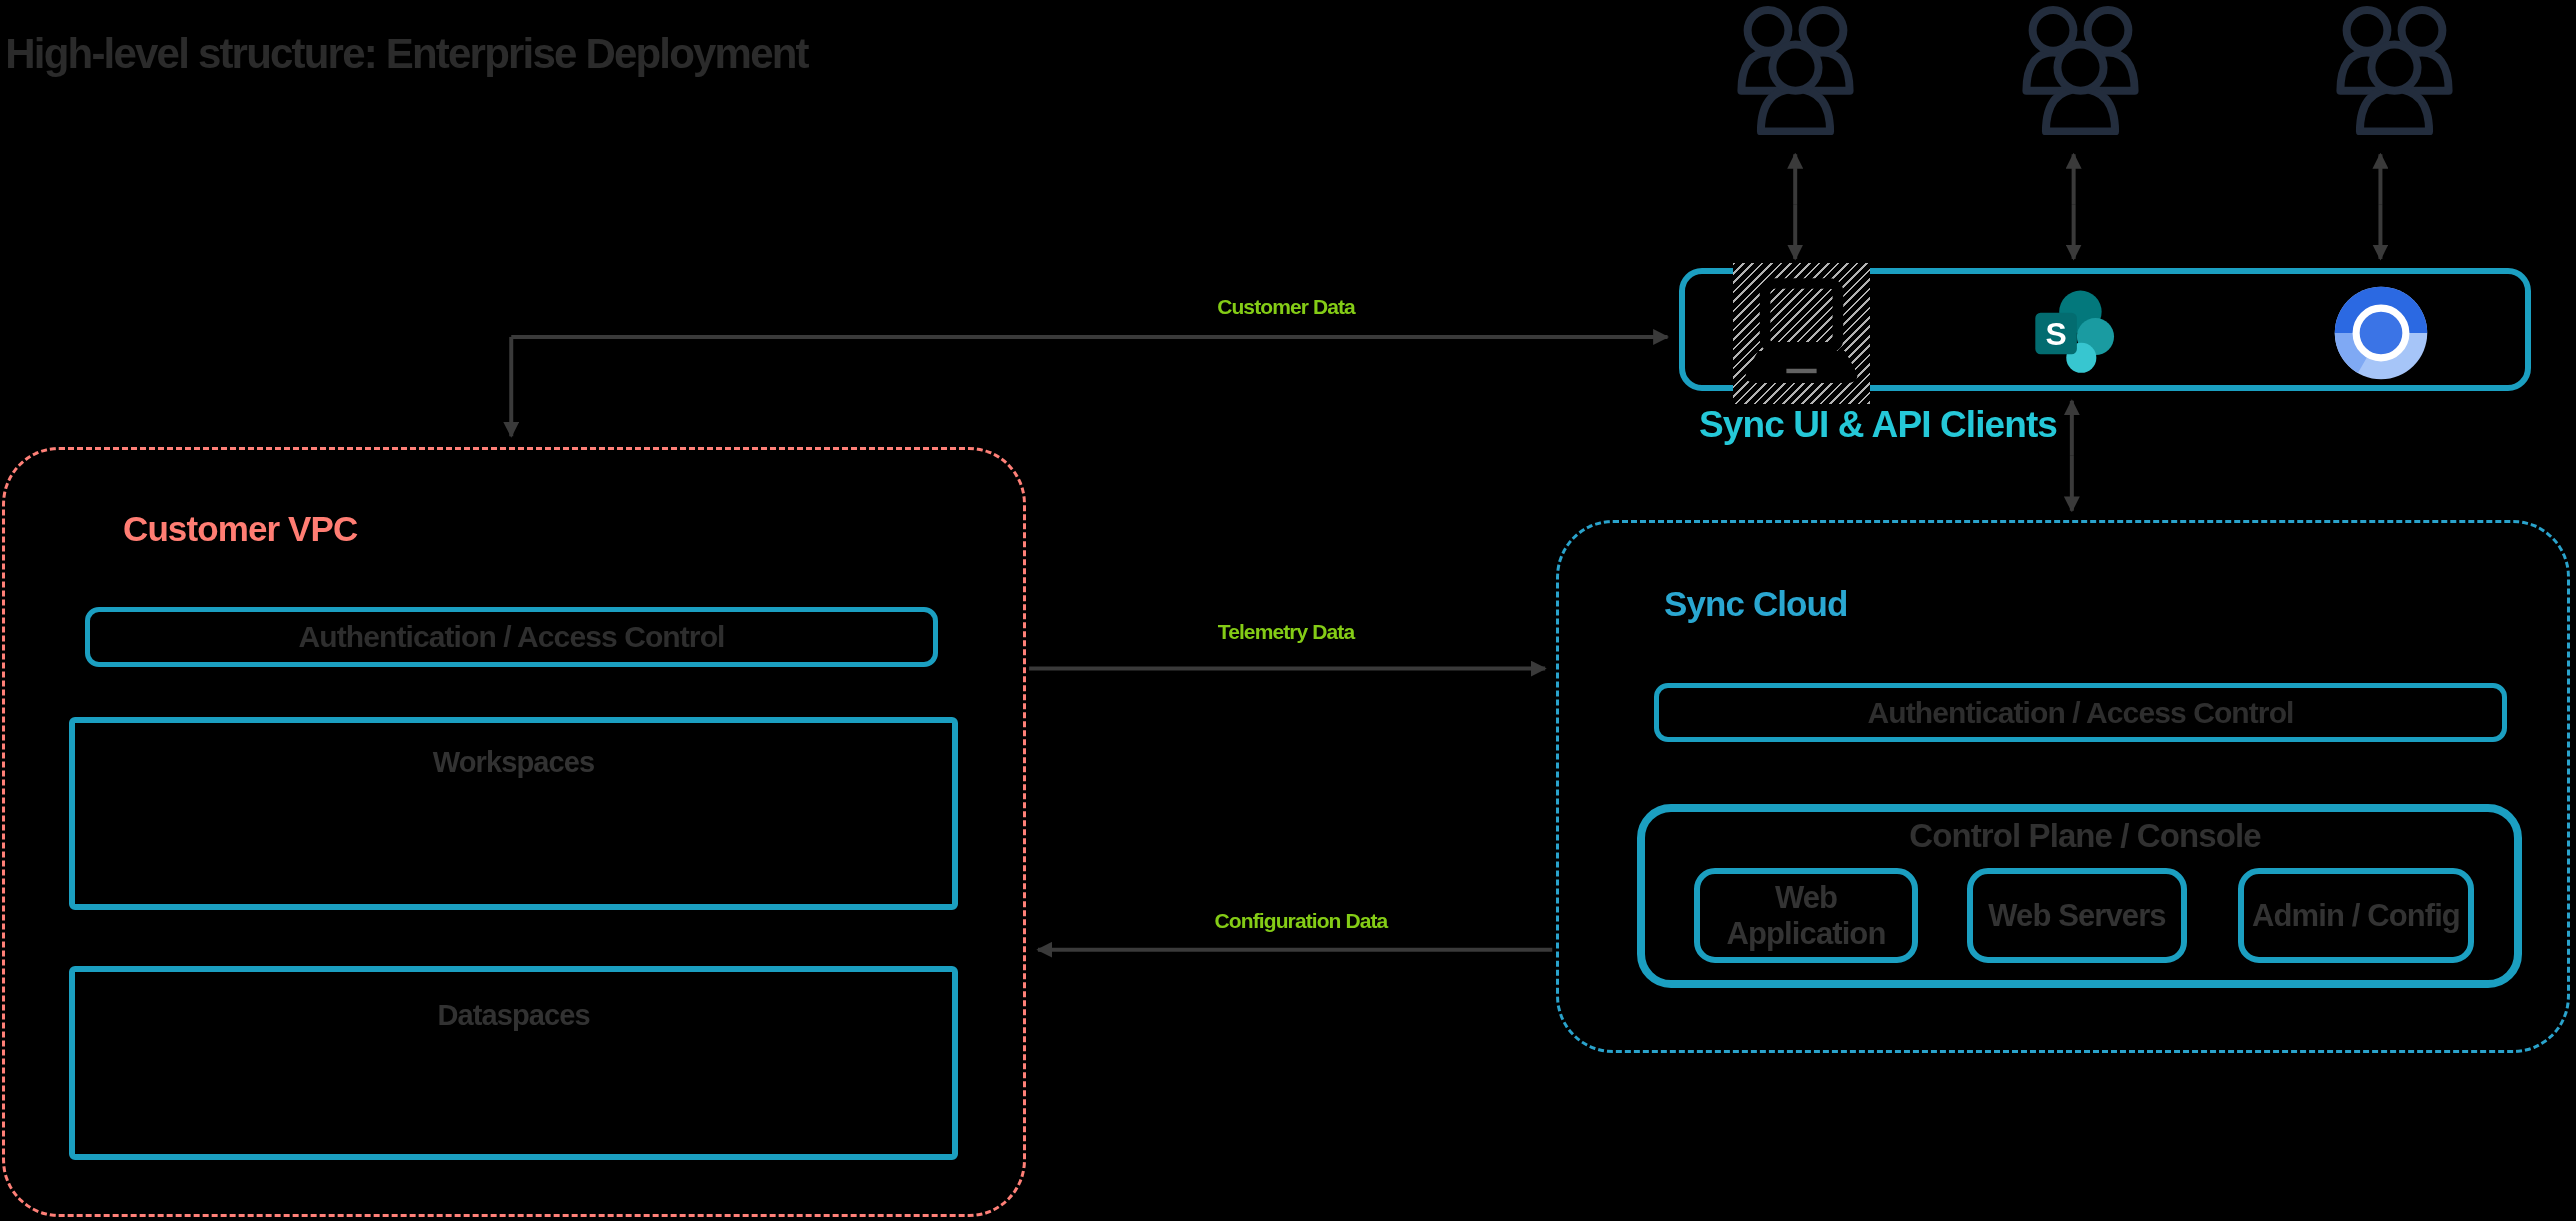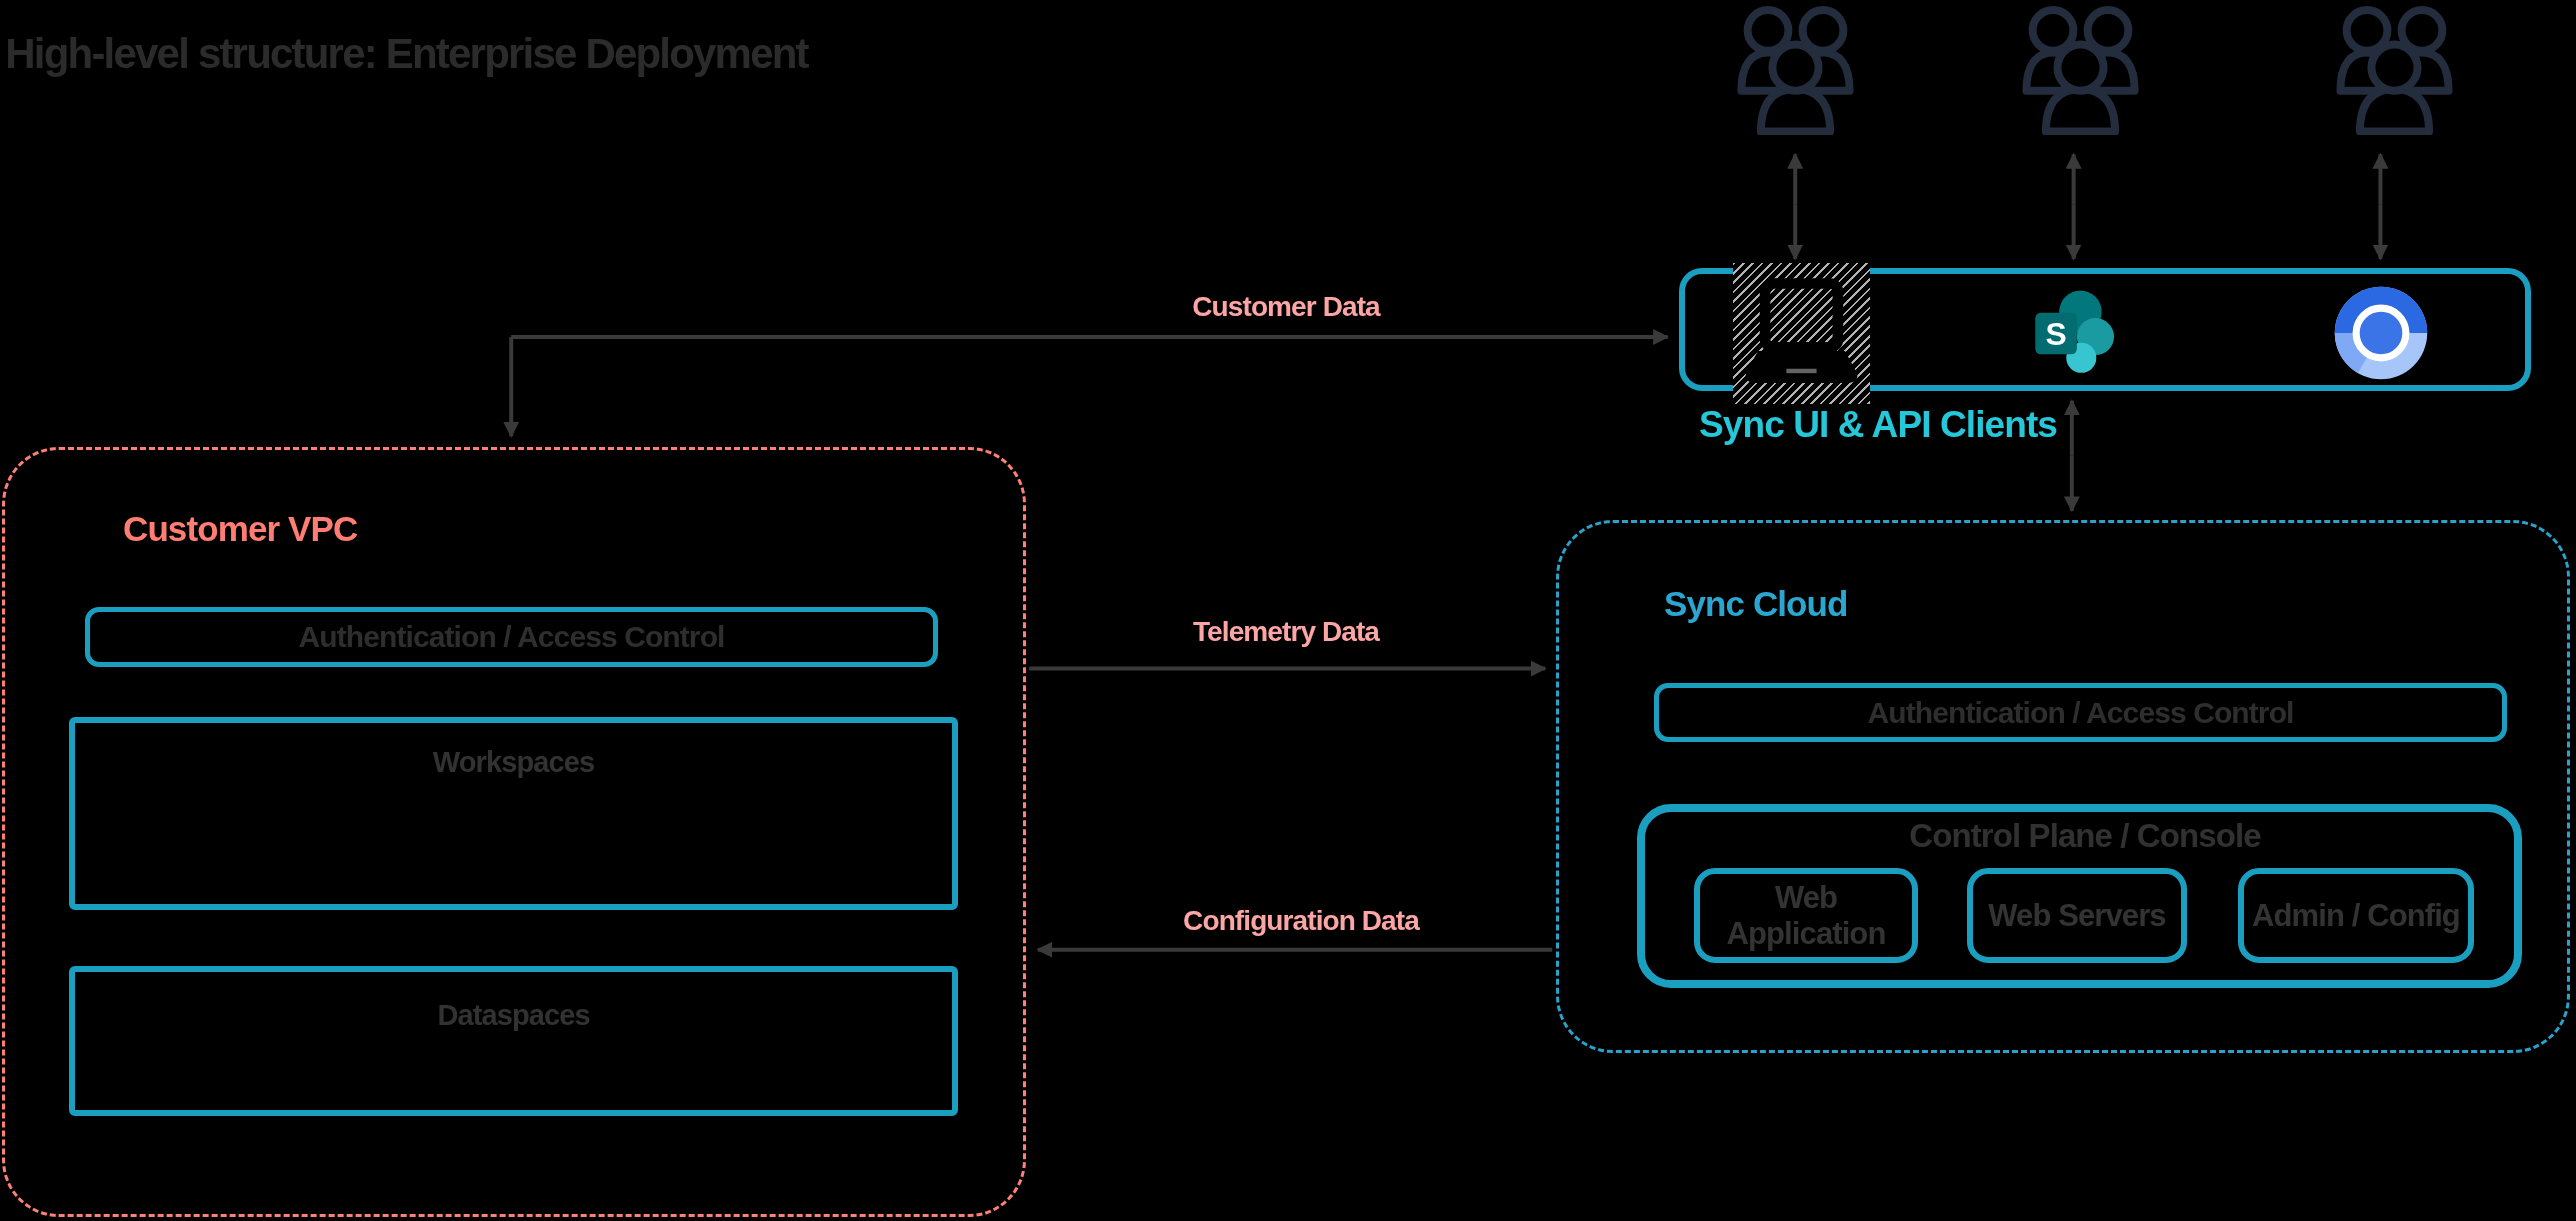--- a/index.html
+++ b/index.html
@@ -21,21 +21,21 @@
   }
   .darktext{color:#2e2e2e;font-size:30px;letter-spacing:-0.9px;}
   
   .clientsbar{
     position:absolute;box-sizing:border-box;border:6.2px solid #1b9fc1;border-radius:23px;z-index:2;
   }
   .hatch{
     position:absolute;z-index:6;background-color:#000;
     background-image:repeating-linear-gradient(135deg,rgba(210,210,210,.85) 0 1.8px,rgba(0,0,0,0) 1.8px 6.7px);
   }
-  .connlabel{color:#fca5a5;font-size:28px;letter-spacing:-0.9px;position:absolute;white-space:nowrap;}
+  .connlabel{color:#84cc16;font-size:21px;letter-spacing:-0.9px;position:absolute;white-space:nowrap;}
   svg{display:block;}
 </style>
 </head>
 <body>
 
 <div class="canvas">
 
   <div class="abs lbl" style="left:5.3px;top:30px;font-size:42px;letter-spacing:-1.8px;color:#2b2b2b;">High-level structure: Enterprise Deployment</div>
 
   <svg class="abs" style="left:0;top:0;z-index:4;" width="2576" height="1221" viewBox="0 0 2904 1377">
@@ -131,21 +131,21 @@
   <div class="abs lbl" style="left:123px;top:509px;font-size:35px;color:#ff7d73;">Customer VPC</div>
 
   <div class="tealbox" style="left:85px;top:607px;width:853px;height:60px;">
     <span class="darktext lbl">Authentication / Access Control</span>
   </div>
 
   <div class="tealbox bigteal" style="left:69px;top:717px;width:889px;height:193px;justify-content:center;padding-top:0;">
     <span class="darktext lbl" style="margin-top:23px;font-size:29px;color:#323232;">Workspaces</span>
   </div>
 
-  <div class="tealbox bigteal" style="left:69px;top:966px;width:889px;height:150px;justify-content:center;">
+  <div class="tealbox bigteal" style="left:69px;top:966px;width:889px;height:194px;justify-content:center;">
     <span class="darktext lbl" style="margin-top:27px;font-size:29px;color:#323232;">Dataspaces</span>
   </div>
 
   <div class="dashedbox" style="left:1556px;top:520px;width:1014px;height:533px;border-color:#2aa3cc;"></div>
   <div class="abs lbl" style="left:1664px;top:584px;font-size:35px;color:#2aa7d1;">Sync Cloud</div>
 
   <div class="tealbox" style="left:1654px;top:683px;width:853px;height:59px;">
     <span class="darktext lbl">Authentication / Access Control</span>
   </div>
 

